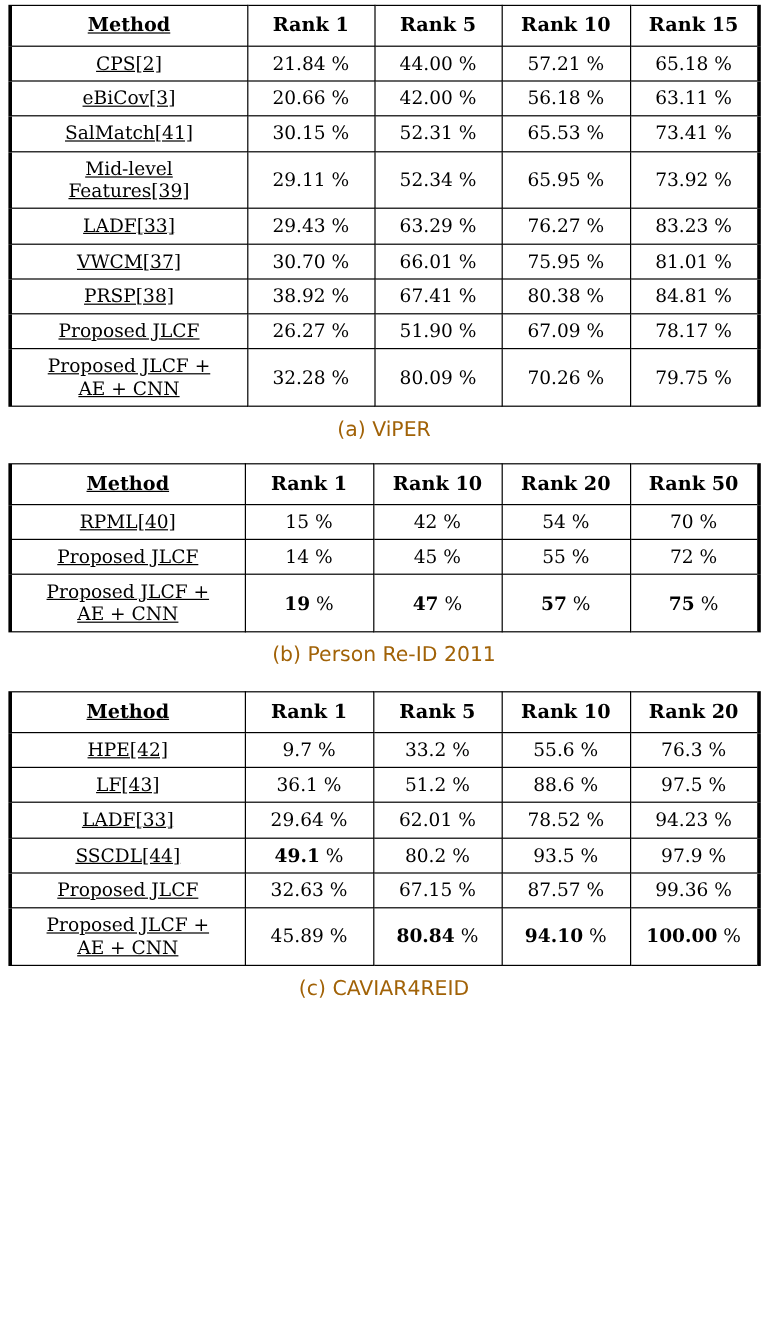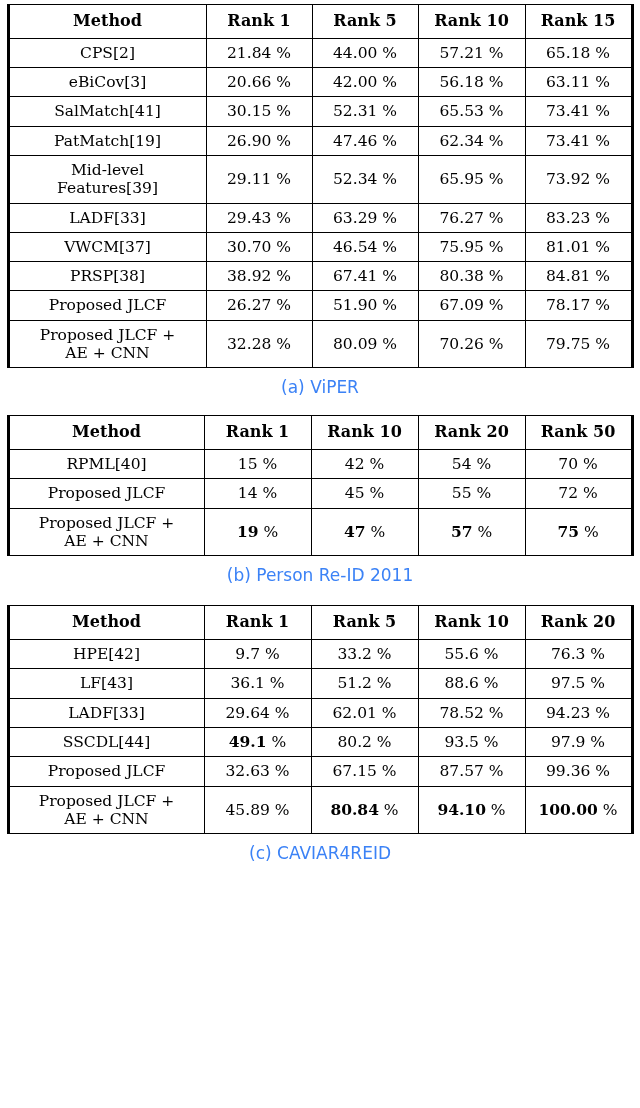--- a/index.html
+++ b/index.html
@@ -32,29 +32,29 @@
     font-weight: normal;
     font-size: 15.5px;
     line-height: 1.18;
     padding: 5px 2px;
   }
   table.restable thead th {
     font-weight: bold;
     font-size: 16px;
     padding: 7px 2px;
   }
-  table.restable .outer-l { border-left-width: 3px; }
+  table.restable .outer-l { border-left-width: 3px; text-decoration: underline; }
   table.restable .outer-r { border-right-width: 3px; }
   .bold { font-weight: bold; }
   .caption {
     text-align: center;
     font-family: "DejaVu Sans", "Liberation Sans", sans-serif;
     font-size: 17px;
     margin: 9px 0 0 0;
-    color: #3b82f6;
+    color: #a16207;
   }
   .block { margin-bottom: 20px; }
   .block:first-child { margin-bottom: 18px; }
   .cellwrap { display: block; }
   .twoline { line-height: 1.45; }
   
   .t1 { width: 624px; }
   .t1 col.c0 { width: 198px; }
   .t1 col.c1 { width: 106px; }
   .t1 col.c2 { width: 106px; }
@@ -115,48 +115,41 @@
           <td>56.18 %</td>
           <td class="outer-r">63.11 %</td>
         </tr>
         <tr>
           <td class="outer-l">SalMatch[41]</td>
           <td>30.15 %</td>
           <td>52.31 %</td>
           <td>65.53 %</td>
           <td class="outer-r">73.41 %</td>
         </tr>
-        <tr>
-          <td class="outer-l">PatMatch[19]</td>
-          <td>26.90 %</td>
-          <td>47.46 %</td>
-          <td>62.34 %</td>
-          <td class="outer-r">73.41 %</td>
-        </tr>
         <tr class="tall">
           <td class="outer-l twoline">
               <span class="cellwrap">Mid-level</span>
               <span class="cellwrap">Features[39]</span>
             </td>
           <td>29.11 %</td>
           <td>52.34 %</td>
           <td>65.95 %</td>
           <td class="outer-r">73.92 %</td>
         </tr>
         <tr>
           <td class="outer-l">LADF[33]</td>
           <td>29.43 %</td>
           <td>63.29 %</td>
           <td>76.27 %</td>
           <td class="outer-r">83.23 %</td>
         </tr>
         <tr>
           <td class="outer-l">VWCM[37]</td>
           <td>30.70 %</td>
-          <td>46.54 %</td>
+          <td>66.01 %</td>
           <td>75.95 %</td>
           <td class="outer-r">81.01 %</td>
         </tr>
         <tr>
           <td class="outer-l">PRSP[38]</td>
           <td>38.92 %</td>
           <td>67.41 %</td>
           <td>80.38 %</td>
           <td class="outer-r">84.81 %</td>
         </tr>

